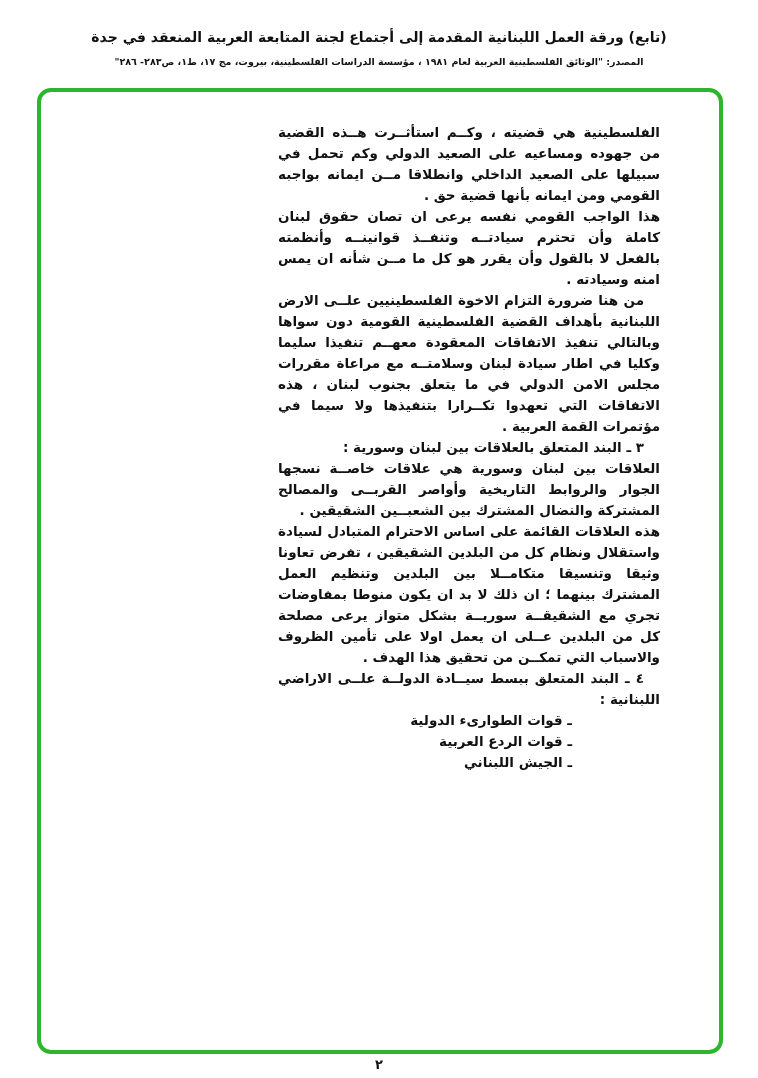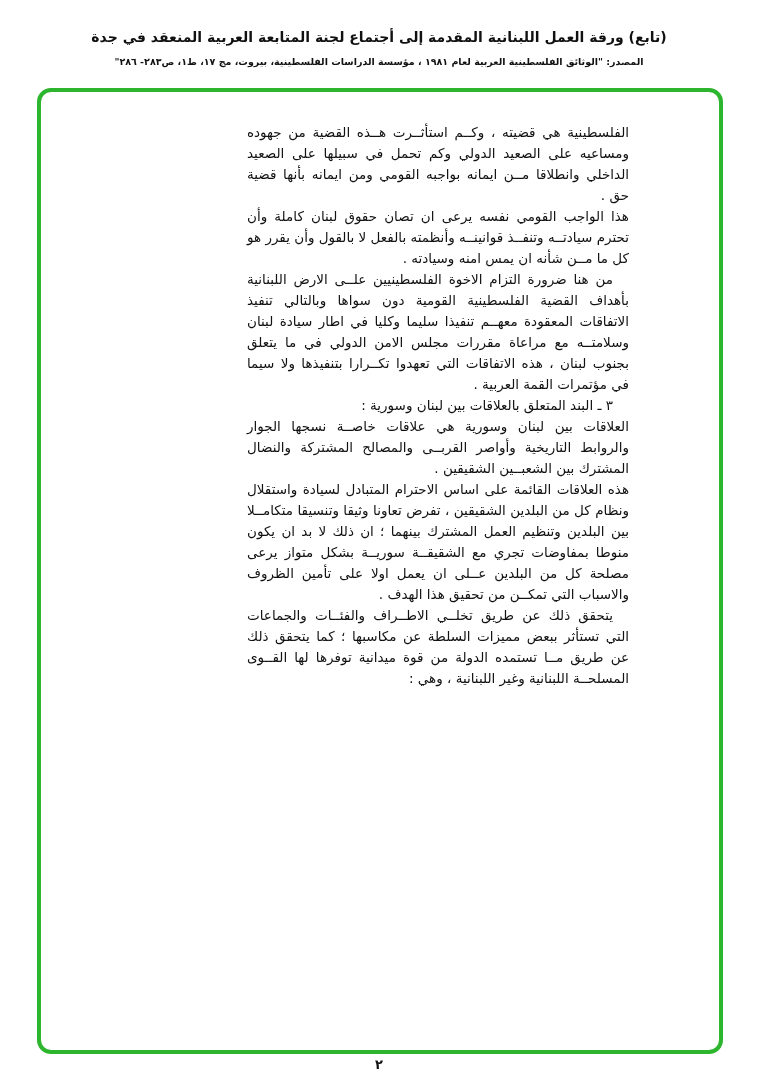--- a/index.html
+++ b/index.html
@@ -41,23 +41,23 @@
     top: 88px;
     width: 678px;
     height: 958px;
     border: 4px solid var(--frame-color, #2db52d);
     border-radius: 14px;
     box-sizing: content-box;
   }
   .text-column {
     direction: rtl;
     width: 382px;
-    margin: 30px 90px 0 auto;
+    margin: 30px 59px 0 auto;
     font-size: 13.5px;
-    font-weight: normal;
+    font-weight: bold;
     line-height: 21px;
   }
   .text-column p {
     margin: 0;
     text-align: justify;
   }
   .text-column p.indent {
     text-indent: 16px;
   }
   .list {
@@ -85,17 +85,22 @@
 </div>
 
 <div class="green-frame">
   <div class="text-column">
     <p>الفلسطينية هي قضيته ، وكــم استأثــرت هــذه القضية من جهوده ومساعيه على الصعيد الدولي وكم تحمل في سبيلها على الصعيد الداخلي وانطلاقا مــن ايمانه بواجبه القومي ومن ايمانه بأنها قضية حق .</p>
     <p>هذا الواجب القومي نفسه يرعى ان تصان حقوق لبنان كاملة وأن تحترم سيادتــه وتنفــذ قوانينــه وأنظمته بالفعل لا بالقول وأن يقرر هو كل ما مــن شأنه ان يمس امنه وسيادته .</p>
     <p class="indent">من هنا ضرورة التزام الاخوة الفلسطينيين علــى الارض اللبنانية بأهداف القضية الفلسطينية القومية دون سواها وبالتالي تنفيذ الاتفاقات المعقودة معهــم تنفيذا سليما وكليا في اطار سيادة لبنان وسلامتــه مع مراعاة مقررات مجلس الامن الدولي في ما يتعلق بجنوب لبنان ، هذه الاتفاقات التي تعهدوا تكــرارا بتنفيذها ولا سيما في مؤتمرات القمة العربية .</p>
     <p class="indent">٣ ـ البند المتعلق بالعلاقات بين لبنان وسورية :</p>
     <p>العلاقات بين لبنان وسورية هي علاقات خاصــة نسجها الجوار والروابط التاريخية وأواصر القربــى والمصالح المشتركة والنضال المشترك بين الشعبــين الشقيقين .</p>
     <p>هذه العلاقات القائمة على اساس الاحترام المتبادل لسيادة واستقلال ونظام كل من البلدين الشقيقين ، تفرض تعاونا وثيقا وتنسيقا متكامــلا بين البلدين وتنظيم العمل المشترك بينهما ؛ ان ذلك لا بد ان يكون منوطا بمفاوضات تجري مع الشقيقــة سوريــة بشكل متواز يرعى مصلحة كل من البلدين عــلى ان يعمل اولا على تأمين الظروف والاسباب التي تمكــن من تحقيق هذا الهدف .</p>
-    <p class="indent">يتحقق ذلك عن طريق تخلــي الاطــراف والفئــات والجماعات التي تستأثر ببعض مميزات السلطة عن مكاسبها ؛ كما يتحقق ذلك عن طريق مــا تستمده الدولة من قوة ميدانية توفرها لها القــوى المسلحــة اللبنانية وغير اللبنانية ، وهي :</p>
+    <p class="indent">٤ ـ البند المتعلق ببسط سيــادة الدولــة علــى الاراضي اللبنانية :</p>
+    <div class="list">
+      <p>ـ قوات الطوارىء الدولية</p>
+      <p>ـ قوات الردع العربية</p>
+      <p>ـ الجيش اللبناني</p>
+    </div>
   </div>
 </div>
 
 <div class="page-number">٢</div>
 
 </body></html>

